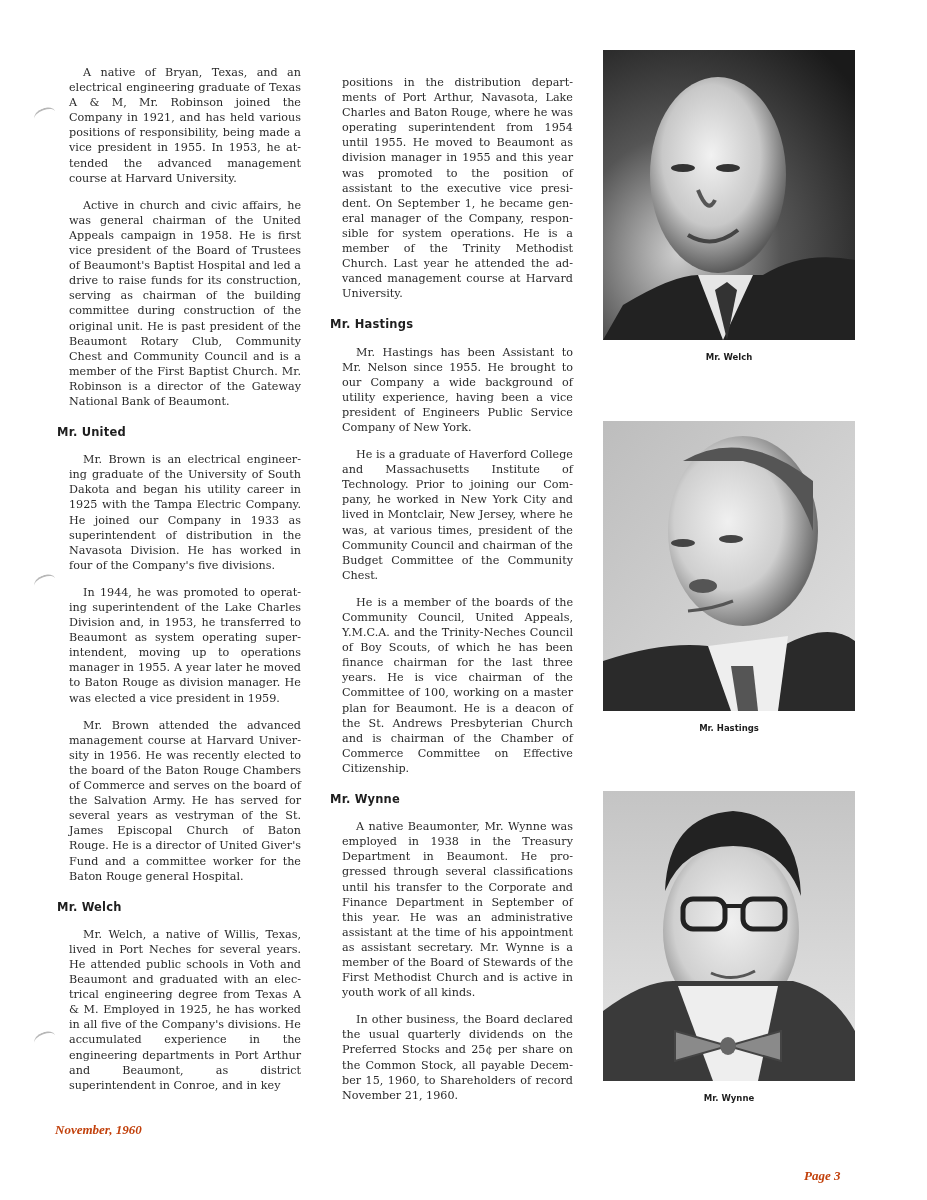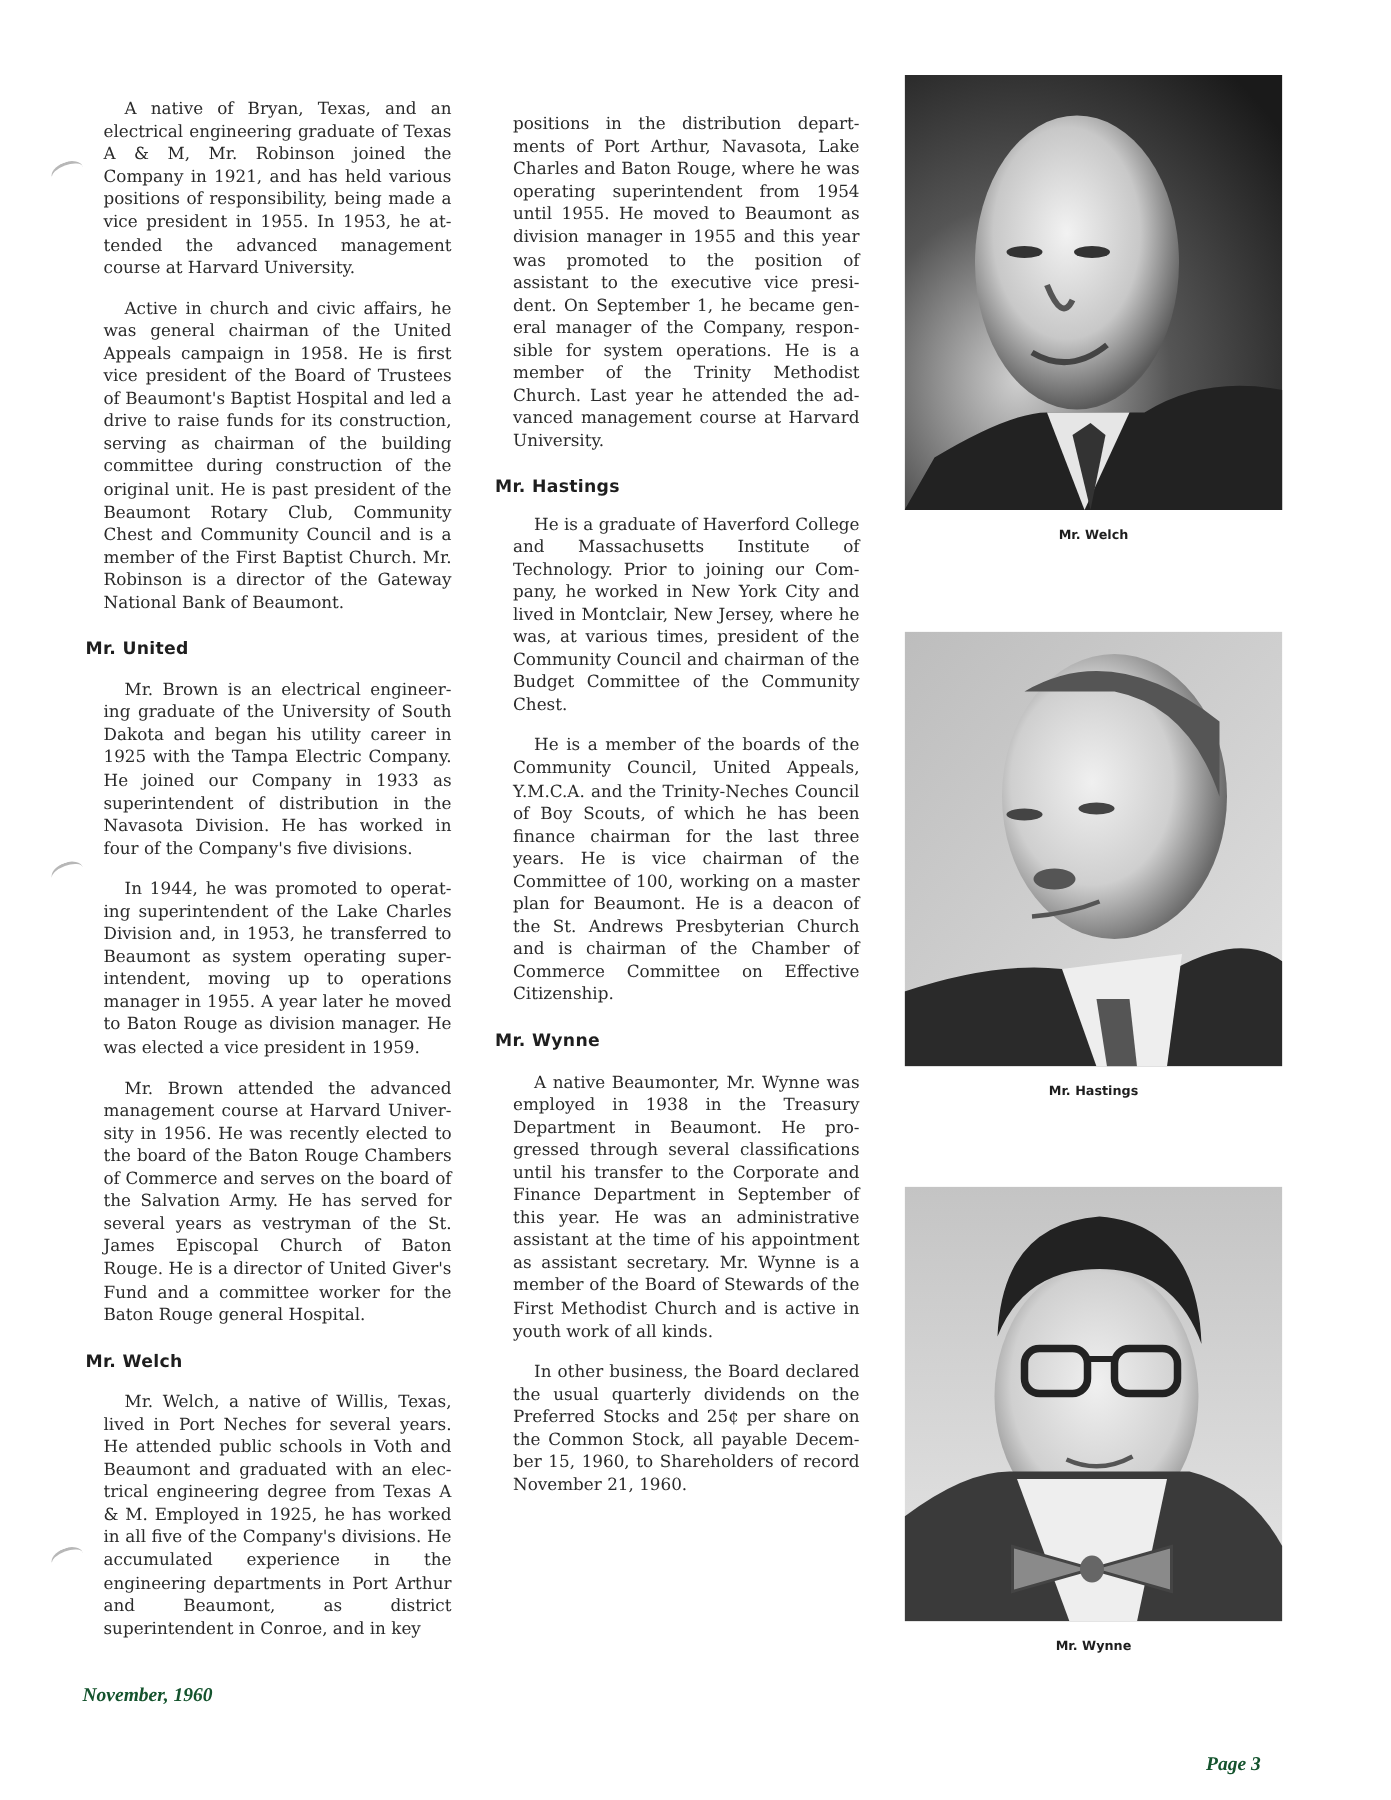--- a/index.html
+++ b/index.html
@@ -21,21 +21,21 @@
     width: 252px; height: 290px; position: relative; overflow: hidden;
   }
   .caption {
     font-family: "DejaVu Sans", "Liberation Sans", sans-serif; font-weight: bold;
     font-size: 8.5px; text-align: center; margin-top: 12px; color: #1e1e1e;
   }
   #photo-welch { top: 50px; }
   #photo-hastings { top: 421px; }
   #photo-wynne { top: 791px; }
   .footer { position: absolute; top: 1122px; font-family: "Liberation Serif", "DejaVu Serif", serif;
-    font-style: italic; font-weight: bold; font-size: 13px; color: #14532d; }
+    font-style: italic; font-weight: bold; font-size: 13px; color: #c2410c; }
   #footer-date { left: 55px; }
   #footer-page { left: 804px; margin-top: 46px; }
   .punch { position: absolute; left: 34px; width: 22px; height: 12px; border-top: 2px solid #888;
     border-radius: 50% 50% 0 0; transform: rotate(-20deg); opacity: 0.6; }
 </style>
 </head>
 <body>
 
 <div class="punch" style="top:108px"></div>
 <div class="punch" style="top:575px"></div>
@@ -48,20 +48,21 @@
   <p>Mr. Brown is an electrical engineer­ing graduate of the University of South Dakota and began his utility career in 1925 with the Tampa Electric Com­pany. He joined our Company in 1933 as superintendent of distribution in the Navasota Division. He has worked in four of the Company's five divisions.</p>
   <p>In 1944, he was promoted to operat­ing superintendent of the Lake Charles Division and, in 1953, he transferred to Beaumont as system operating super­intendent, moving up to operations manager in 1955. A year later he mov­ed to Baton Rouge as division man­ager. He was elected a vice president in 1959.</p>
   <p>Mr. Brown attended the advanced management course at Harvard Univer­sity in 1956. He was recently elected to the board of the Baton Rouge Cham­bers of Commerce and serves on the board of the Salvation Army. He has served for several years as vestryman of the St. James Episcopal Church of Baton Rouge. He is a director of United Giver's Fund and a committee worker for the Baton Rouge general Hospital.</p>
   <div class="heading">Mr. Welch</div>
   <p>Mr. Welch, a native of Willis, Texas, lived in Port Neches for several years. He attended public schools in Voth and Beaumont and graduated with an elec­trical engineering degree from Texas A &amp; M. Employed in 1925, he has worked in all five of the Company's divisions. He accumulated experience in the engineering departments in Port Arthur and Beaumont, as district superintendent in Conroe, and in key</p>
 </div>
 
 <div id="col2" class="col">
   <p style="text-indent:0">positions in the distribution depart­ments of Port Arthur, Navasota, Lake Charles and Baton Rouge, where he was operating superintendent from 1954 until 1955. He moved to Beau­mont as division manager in 1955 and this year was promoted to the position of assistant to the executive vice presi­dent. On September 1, he became gen­eral manager of the Company, respon­sible for system operations. He is a member of the Trinity Methodist Church. Last year he attended the ad­vanced management course at Harvard University.</p>
   <div class="heading">Mr. Hastings</div>
+  <p>Mr. Hastings has been Assistant to Mr. Nelson since 1955. He brought to our Company a wide background of utility experience, having been a vice president of Engineers Public Service Company of New York.</p>
   <p class="gap">He is a graduate of Haverford Col­lege and Massachusetts Institute of Technology. Prior to joining our Com­pany, he worked in New York City and lived in Montclair, New Jersey, where he was, at various times, president of the Community Council and chairman of the Budget Committee of the Com­munity Chest.</p>
   <p class="gap">He is a member of the boards of the Community Council, United Ap­peals, Y.M.C.A. and the Trinity-Neches Council of Boy Scouts, of which he has been finance chairman for the last three years. He is vice chairman of the Committee of 100, working on a master plan for Beaumont. He is a deacon of the St. Andrews Presbyter­ian Church and is chairman of the Chamber of Commerce Committee on Effective Citizenship.</p>
   <div class="heading">Mr. Wynne</div>
   <p>A native Beaumonter, Mr. Wynne was employed in 1938 in the Treasury Department in Beaumont. He pro­gressed through several classifications until his transfer to the Corporate and Finance Department in September of this year. He was an administrative assistant at the time of his appoint­ment as assistant secretary. Mr. Wynne is a member of the Board of Stewards of the First Methodist Church and is active in youth work of all kinds.</p>
   <p class="gap">In other business, the Board declared the usual quarterly dividends on the Preferred Stocks and 25¢ per share on the Common Stock, all payable Decem­ber 15, 1960, to Shareholders of record November 21, 1960.</p>
 </div>
 
 <div id="photo-welch" class="photo-block">
   <div class="photo">
     <svg width="252" height="290" viewBox="0 0 252 290">

